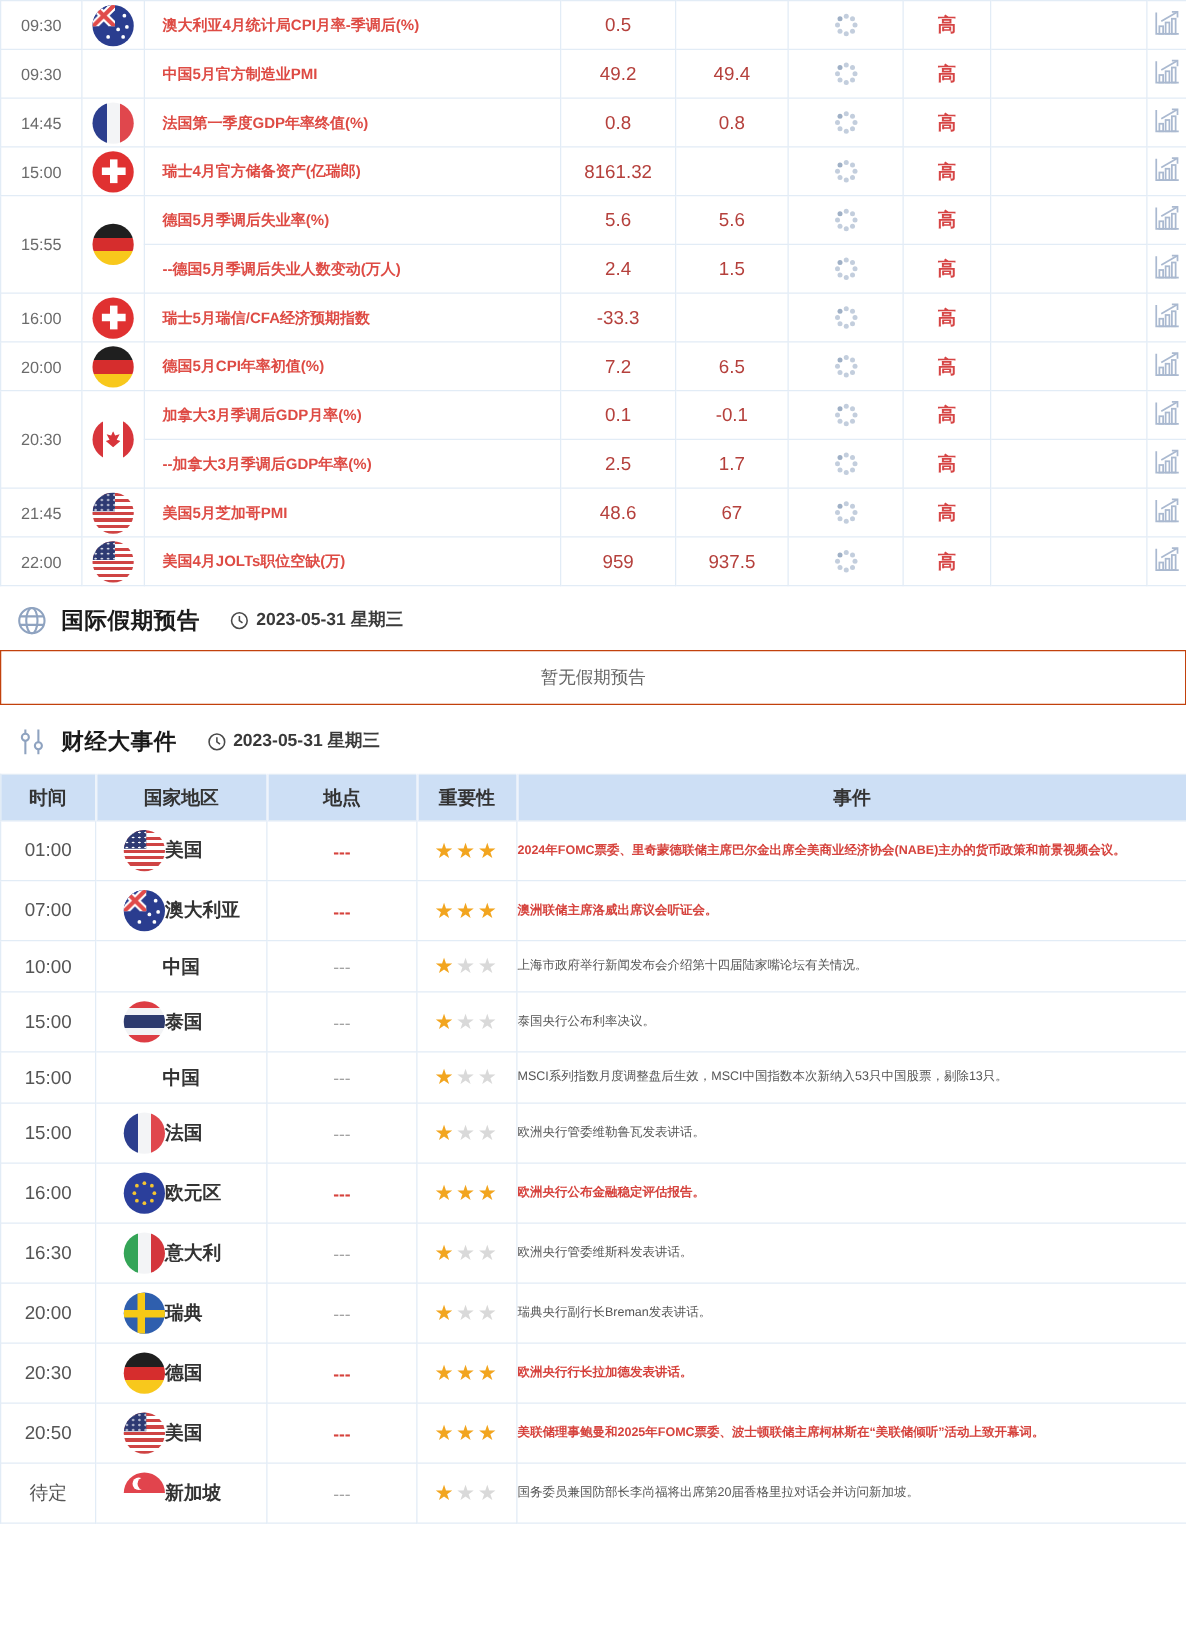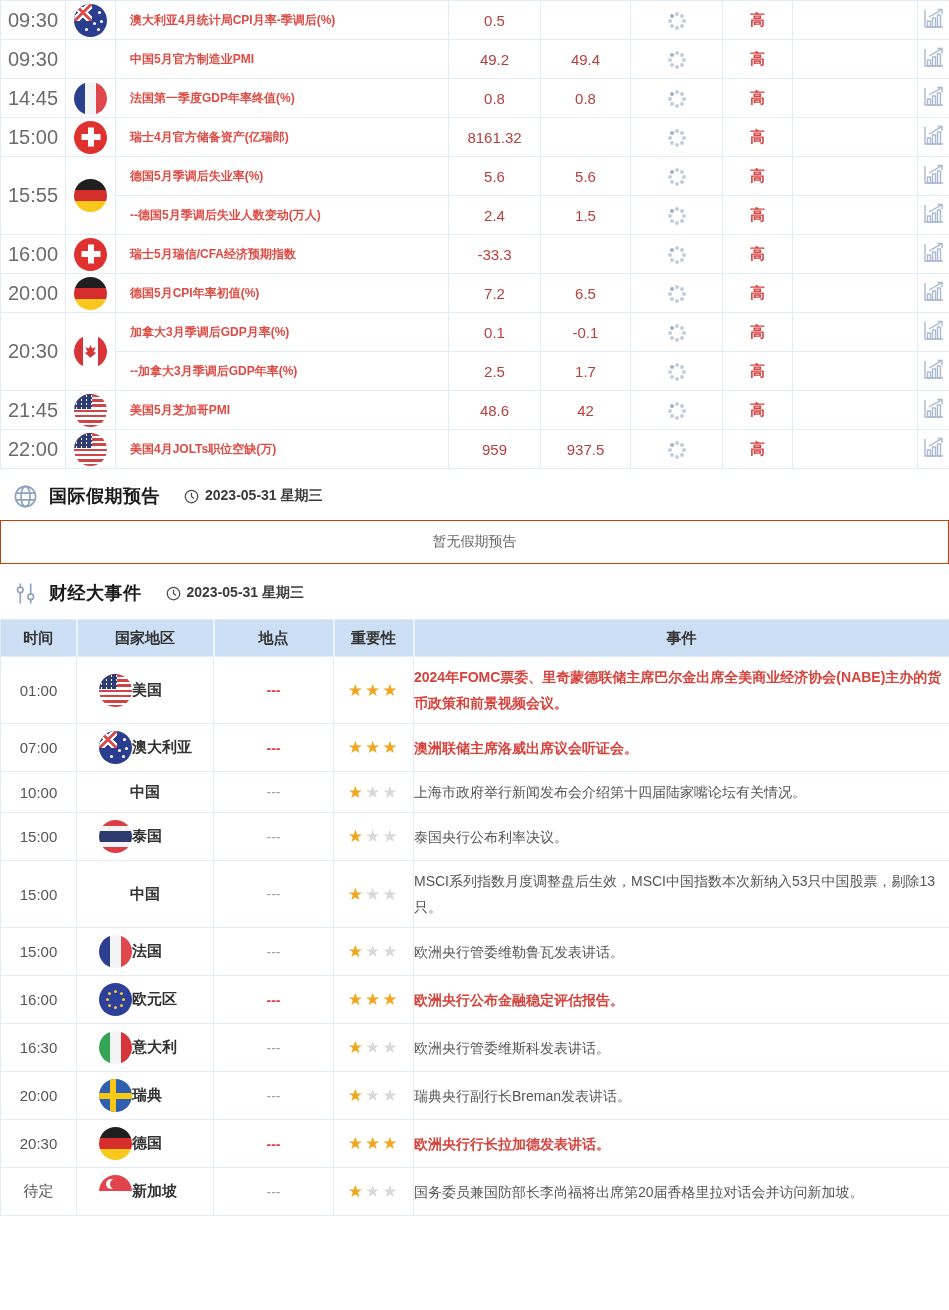--- a/index.html
+++ b/index.html
@@ -7,21 +7,21 @@
   body {
     width:949px; height:1310px; overflow:hidden;
     font-family:"Liberation Sans","DejaVu Sans",sans-serif;
     color:#333;
   }
   .page { width:949px; }
 
   
   table { border-collapse:collapse; table-layout:fixed; width:949px; }
   .eco-table td { border:1px solid #e2ecf6; height:39px; vertical-align:middle; }
-  .td-time { text-align:center; color:#6b6b6b; font-size:20px; }
+  .td-time { text-align:center; color:#6b6b6b; font-size:13px; }
   .td-flag { text-align:center; }
   .td-name { padding-left:14px; color:#de4b44; font-weight:700; font-size:12px; }
   .td-val  { text-align:center; color:#b5403c; font-weight:400; font-size:15px; }
   .td-spin { text-align:center; }
   .td-imp  { text-align:center; color:#d64545; font-weight:700; font-size:15px; }
   .td-chart{ text-align:center; }
 
   
   .spinner { display:inline-block; width:4px; height:4px; border-radius:50%;
     color:#c3cedd; background:transparent; position:relative; top:-2px;
@@ -82,21 +82,21 @@
   .country-wrap { display:flex; align-items:center; padding-left:22px;text-align:center; }
   .country-wrap.no-flag { justify-content:center; padding-left:0; }
   .country-label { font-size:15px; font-weight:600; color:#333; }
   .ev-loc { text-align:center; font-size:14px; }
   .ev-loc.hot { color:#d6433d; font-weight:700; }
   .ev-loc.normal { color:#a3a3a3; }
   .stars-cell { text-align:center; }
   .star { font-size:17px; letter-spacing:2px; }
   .star.on { color:#f2a51f; }
   .star.off { color:#d9d9d9; }
-  .ev-text { padding:7px 28px 7px 20px; font-size:14px; line-height:26px; color:#555; cursor:pointer; }
+  .ev-text { padding:7px 28px 7px 20px; font-size:10px; line-height:26px; color:#555; cursor:pointer; }
   .ev-text.hot { color:#d6433d; font-weight:700; }
 </style>
 </head>
 <body>
 
 <div class="page">
 
   <table class="eco-table">
     <colgroup>
       <col style="width:65px">
@@ -284,21 +284,21 @@
                 <rect x="15.5" y="9" width="3" height="12"></rect>
                 <path d="M7 11L19.5 3.8"></path>
                 <path d="M15.5 3.5H20V8"></path>
               </svg></span></td>
         </tr>
         <tr class="eco-row">
           <td class="td-time" rowspan="1">21:45</td>
           <td class="td-flag" rowspan="1"><span class="flag flag-us"></span></td>
           <td class="td-name">美国5月芝加哥PMI</td>
           <td class="td-val">48.6</td>
-          <td class="td-val">42</td>
+          <td class="td-val">67</td>
           <td class="td-spin"><span class="spinner"></span></td>
           <td class="td-imp">高</td>
           <td class="td-remark"></td>
           <td class="td-chart"><span class="chart-ico"><svg width="24" height="24" viewBox="0 0 24 24" fill="none" stroke="#aab9d0" stroke-width="1.4">
                 <path d="M3 4v17h18"></path>
                 <rect x="5.5" y="15" width="3" height="6"></rect>
                 <rect x="10.5" y="12" width="3" height="9"></rect>
                 <rect x="15.5" y="9" width="3" height="12"></rect>
                 <path d="M7 11L19.5 3.8"></path>
                 <path d="M15.5 3.5H20V8"></path>
@@ -499,20 +499,32 @@
             <div class="country-wrap">
               <span class="flag flag-de"></span>
               <span class="country-label">德国</span>
             </div>
           </td>
           <td class="ev-loc hot">---</td>
           <td class="stars-cell"><span class="star on">★</span><span class="star on">★</span><span class="star on">★</span></td>
           <td class="ev-text hot">欧洲央行行长拉加德发表讲话。</td>
         </tr>
         <tr class="ev-row">
+          <td class="ev-time">20:50</td>
+          <td>
+            <div class="country-wrap">
+              <span class="flag flag-us"></span>
+              <span class="country-label">美国</span>
+            </div>
+          </td>
+          <td class="ev-loc hot">---</td>
+          <td class="stars-cell"><span class="star on">★</span><span class="star on">★</span><span class="star on">★</span></td>
+          <td class="ev-text hot">美联储理事鲍曼和2025年FOMC票委、波士顿联储主席柯林斯在“美联储倾听”活动上致开幕词。</td>
+        </tr>
+        <tr class="ev-row">
           <td class="ev-time">待定</td>
           <td>
             <div class="country-wrap">
               <span class="flag flag-sg"></span>
               <span class="country-label">新加坡</span>
             </div>
           </td>
           <td class="ev-loc normal">---</td>
           <td class="stars-cell"><span class="star on">★</span><span class="star off">★</span><span class="star off">★</span></td>
           <td class="ev-text">国务委员兼国防部长李尚福将出席第20届香格里拉对话会并访问新加坡。</td>

